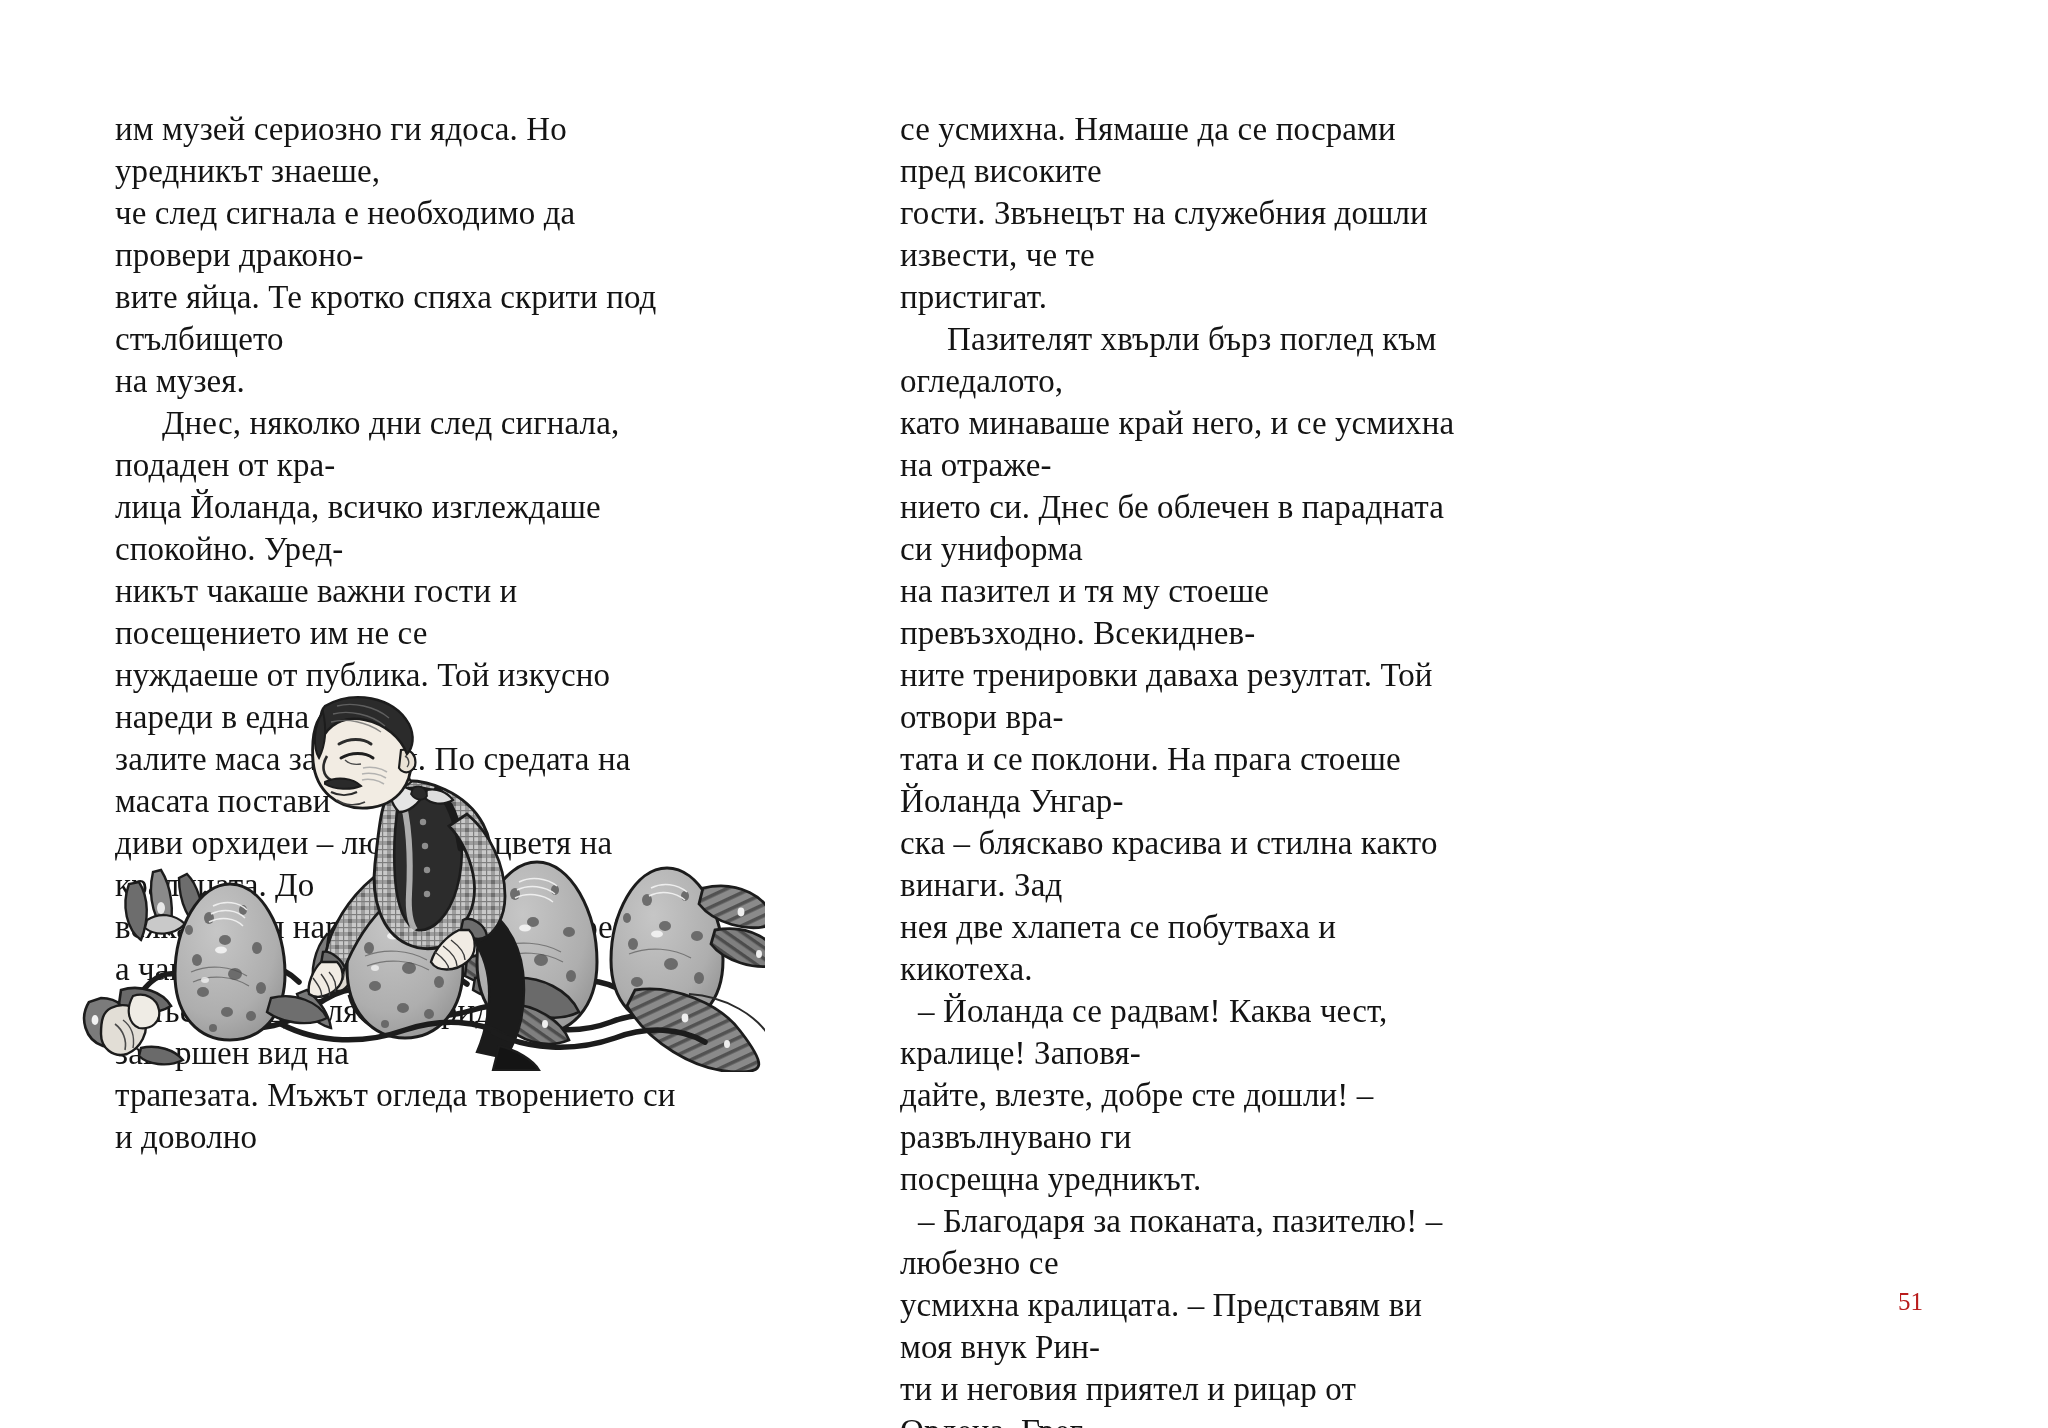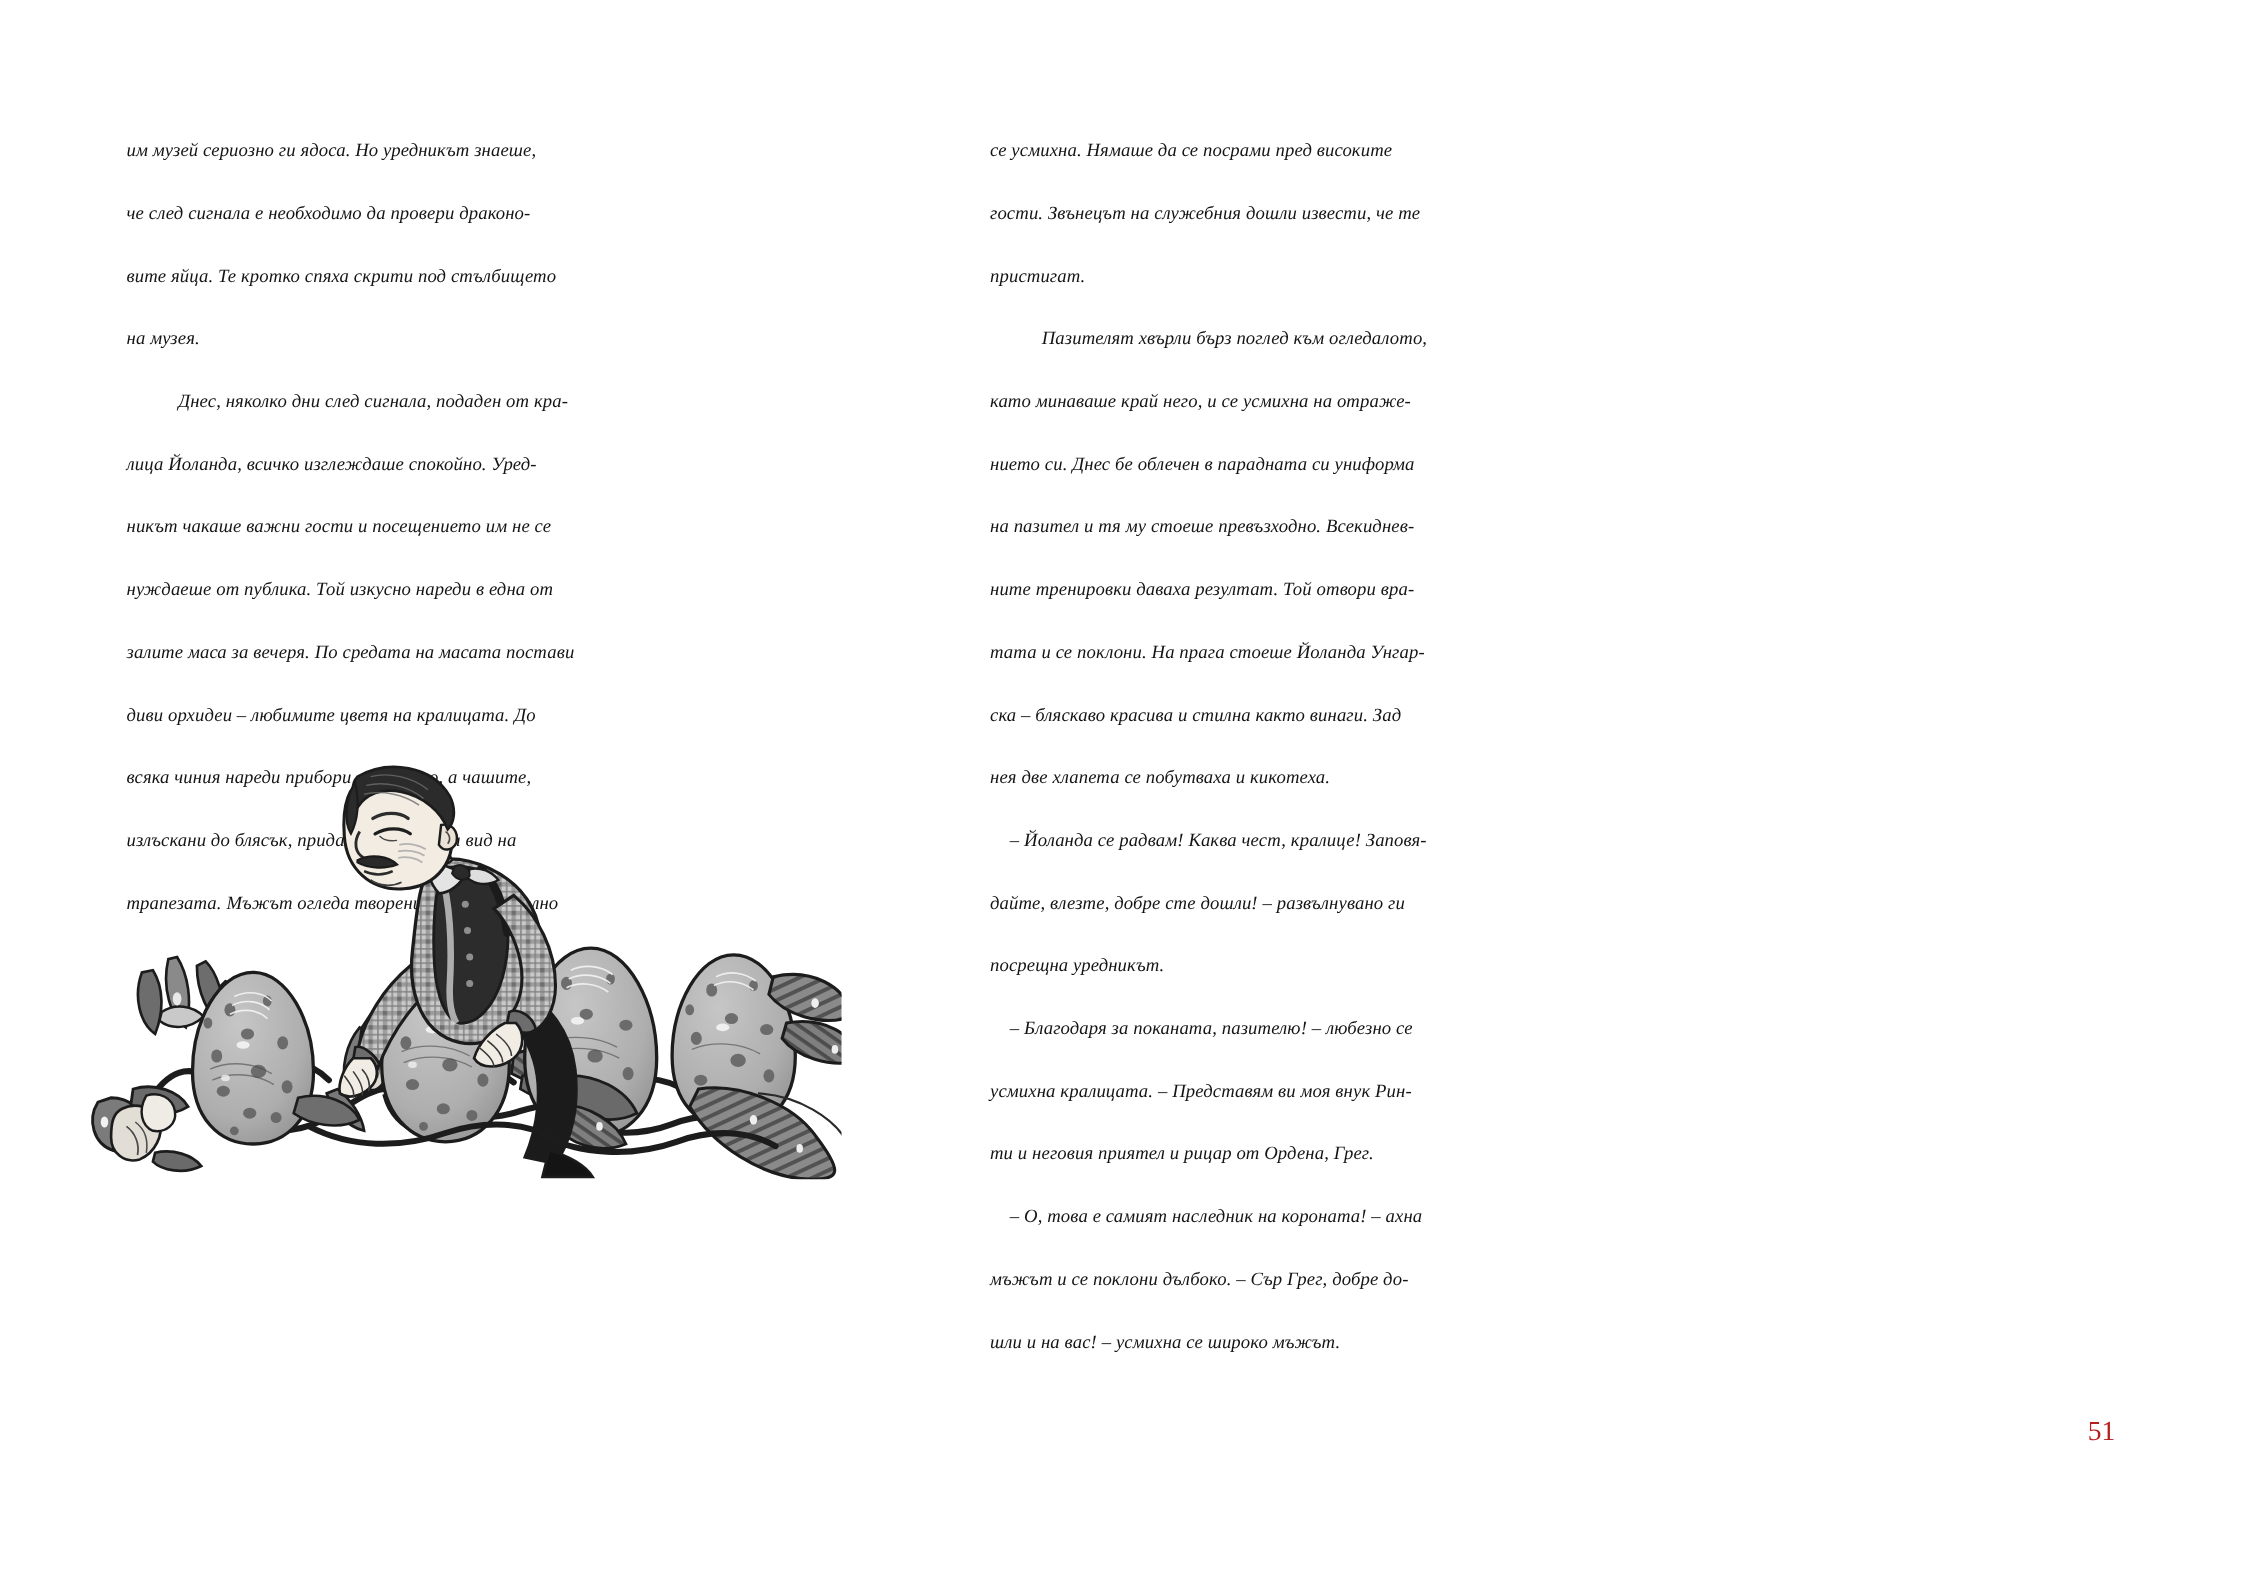--- a/index.html
+++ b/index.html
@@ -24,27 +24,26 @@
 
   .column {
     position: absolute;
     top: 108px;
   }
 
   .col-left  { left: 115px;  width: 575px; }
   .col-right { left: 900px;  width: 555px; }
 
   .para {
-    font-size: 17px;
-    line-height: 57px;
+    font-size: 33px;
+    line-height: 42px;
     letter-spacing: 0.1px;
     margin: 0;
     white-space: pre-line;
     color: #141414;
-    font-style: italic;
   }
 
   .para + .para { margin-top: 0; }
 
   .indent { text-indent: 47px; }
   .dash-indent { text-indent: 18px; }
 
   
   .illustration {
     position: absolute;

